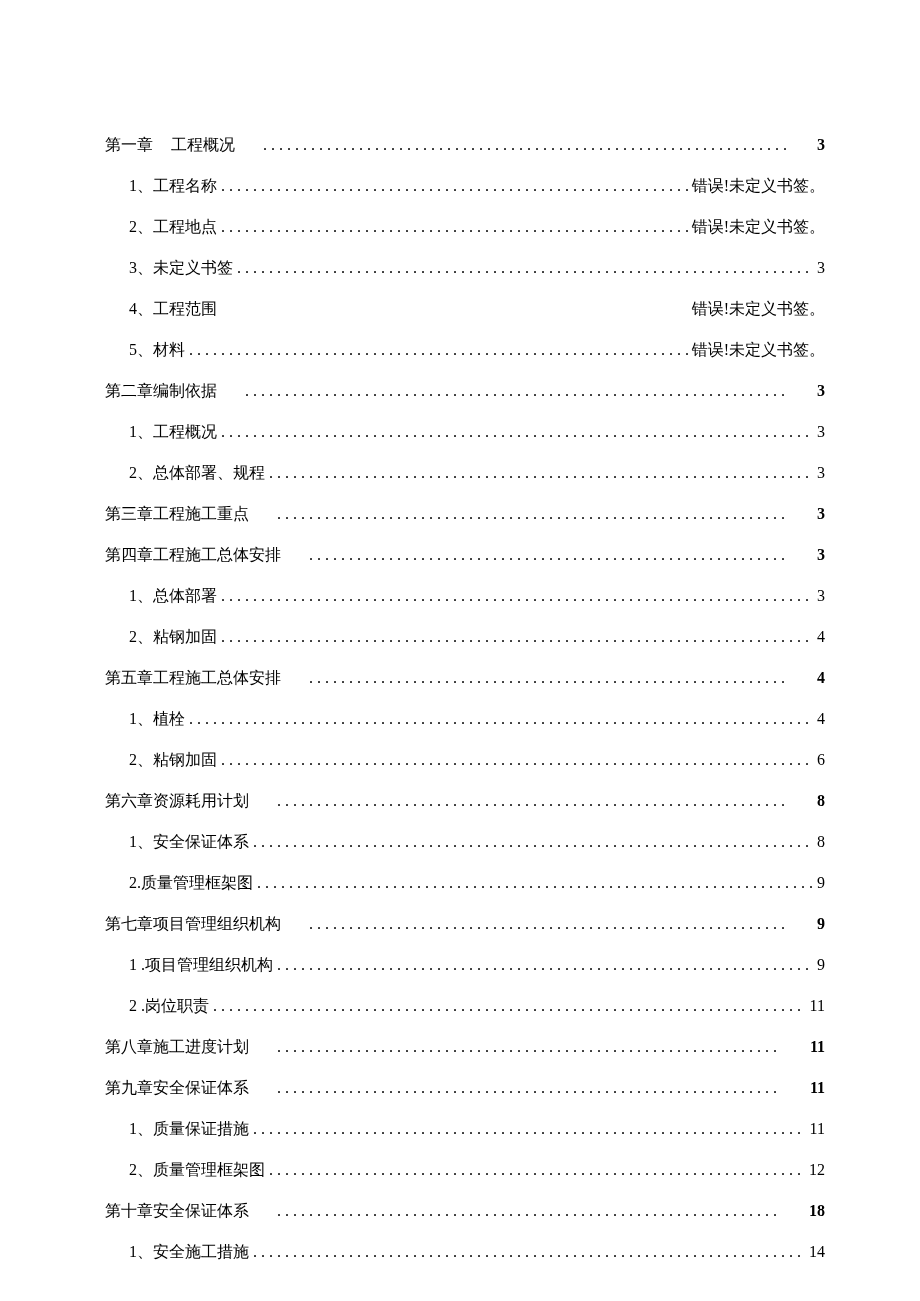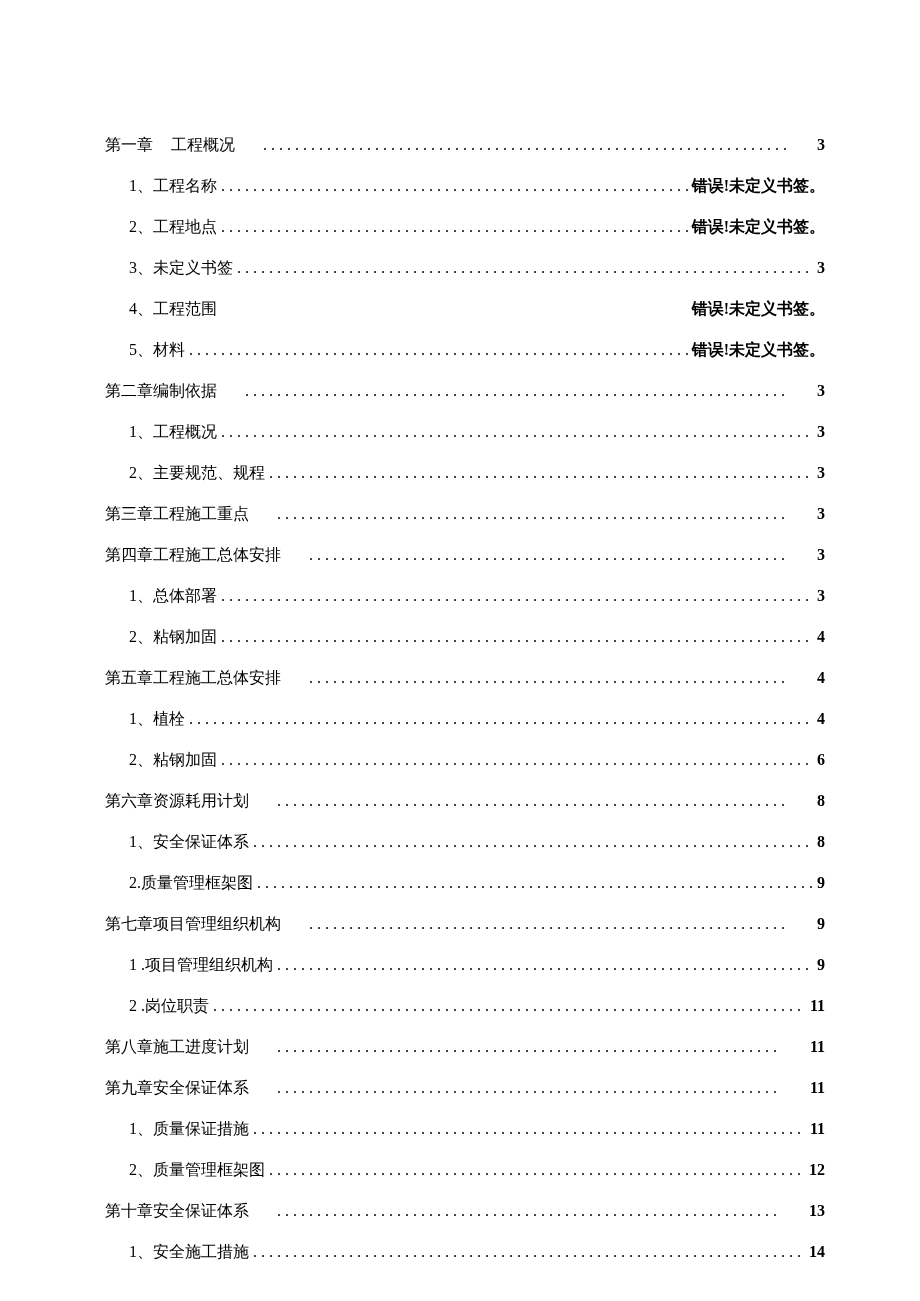--- a/index.html
+++ b/index.html
@@ -45,21 +45,21 @@
       letter-spacing: 0px;
       font-family: serif;
       margin: 0 4px;
       min-width: 0;
     }
     .toc-dots.hidden {
       visibility: hidden;
     }
     .toc-page {
       flex-shrink: 0;
-      font-weight: bold;
+      font-weight: normal;
     }
     .toc-page.bold {
       font-weight: bold;
     }
   </style>
 </head>
 <body>
 
 <div class="toc-container" id="toc-root">
     <div class="toc-entry level-1">
@@ -96,21 +96,21 @@
       <span class="toc-label"><span>第二章</span><span>编制依据</span></span>
       <span class="toc-dots"> . . . . . . . . . . . . . . . . . . . . . . . . . . . . . . . . . . . . . . . . . . . . . . . . . . . . . . . . . . . . . . . . . . . . . . . . . . . . . . . . . . . . . . . . . . . . . . . . . . . . . . . . . . . . . . . . . . . . . . . . . . . . .</span>
       <span class="toc-page bold">3</span>
     </div>
     <div class="toc-entry level-2">
       <span class="toc-label"><span>1、</span><span>工程概况</span></span>
       <span class="toc-dots"> . . . . . . . . . . . . . . . . . . . . . . . . . . . . . . . . . . . . . . . . . . . . . . . . . . . . . . . . . . . . . . . . . . . . . . . . . . . . . . . . . . . . . . . . . . . . . . . . . . . . . . . . . . . . . . . . . . . . . . . . . . . . .</span>
       <span class="toc-page">3</span>
     </div>
     <div class="toc-entry level-2">
-      <span class="toc-label"><span>2、</span><span>主要规范、规程</span></span>
+      <span class="toc-label"><span>2、</span><span>总体部署、规程</span></span>
       <span class="toc-dots"> . . . . . . . . . . . . . . . . . . . . . . . . . . . . . . . . . . . . . . . . . . . . . . . . . . . . . . . . . . . . . . . . . . . . . . . . . . . . . . . . . . . . . . . . . . . . . . . . . . . . . . . . . . . . . . . . . . . . . . . . . . . . .</span>
       <span class="toc-page">3</span>
     </div>
     <div class="toc-entry level-1">
       <span class="toc-label"><span>第三章</span><span>工程施工重点</span></span>
       <span class="toc-dots"> . . . . . . . . . . . . . . . . . . . . . . . . . . . . . . . . . . . . . . . . . . . . . . . . . . . . . . . . . . . . . . . . . . . . . . . . . . . . . . . . . . . . . . . . . . . . . . . . . . . . . . . . . . . . . . . . . . . . . . . . . . . . .</span>
       <span class="toc-page bold">3</span>
     </div>
     <div class="toc-entry level-1">
       <span class="toc-label"><span>第四章</span><span>工程施工总体安排</span></span>
@@ -188,20 +188,20 @@
       <span class="toc-page">11</span>
     </div>
     <div class="toc-entry level-2">
       <span class="toc-label"><span>2、</span><span>质量管理框架图</span></span>
       <span class="toc-dots"> . . . . . . . . . . . . . . . . . . . . . . . . . . . . . . . . . . . . . . . . . . . . . . . . . . . . . . . . . . . . . . . . . . . . . . . . . . . . . . . . . . . . . . . . . . . . . . . . . . . . . . . . . . . . . . . . . . . . . . . . . . . . .</span>
       <span class="toc-page">12</span>
     </div>
     <div class="toc-entry level-1">
       <span class="toc-label"><span>第十章</span><span>安全保证体系</span></span>
       <span class="toc-dots"> . . . . . . . . . . . . . . . . . . . . . . . . . . . . . . . . . . . . . . . . . . . . . . . . . . . . . . . . . . . . . . . . . . . . . . . . . . . . . . . . . . . . . . . . . . . . . . . . . . . . . . . . . . . . . . . . . . . . . . . . . . . . .</span>
-      <span class="toc-page bold">13</span>
+      <span class="toc-page bold">18</span>
     </div>
     <div class="toc-entry level-2">
       <span class="toc-label"><span>1、</span><span>安全施工措施</span></span>
       <span class="toc-dots"> . . . . . . . . . . . . . . . . . . . . . . . . . . . . . . . . . . . . . . . . . . . . . . . . . . . . . . . . . . . . . . . . . . . . . . . . . . . . . . . . . . . . . . . . . . . . . . . . . . . . . . . . . . . . . . . . . . . . . . . . . . . . .</span>
       <span class="toc-page">14</span>
     </div>
   </div>
 
 </body></html>

